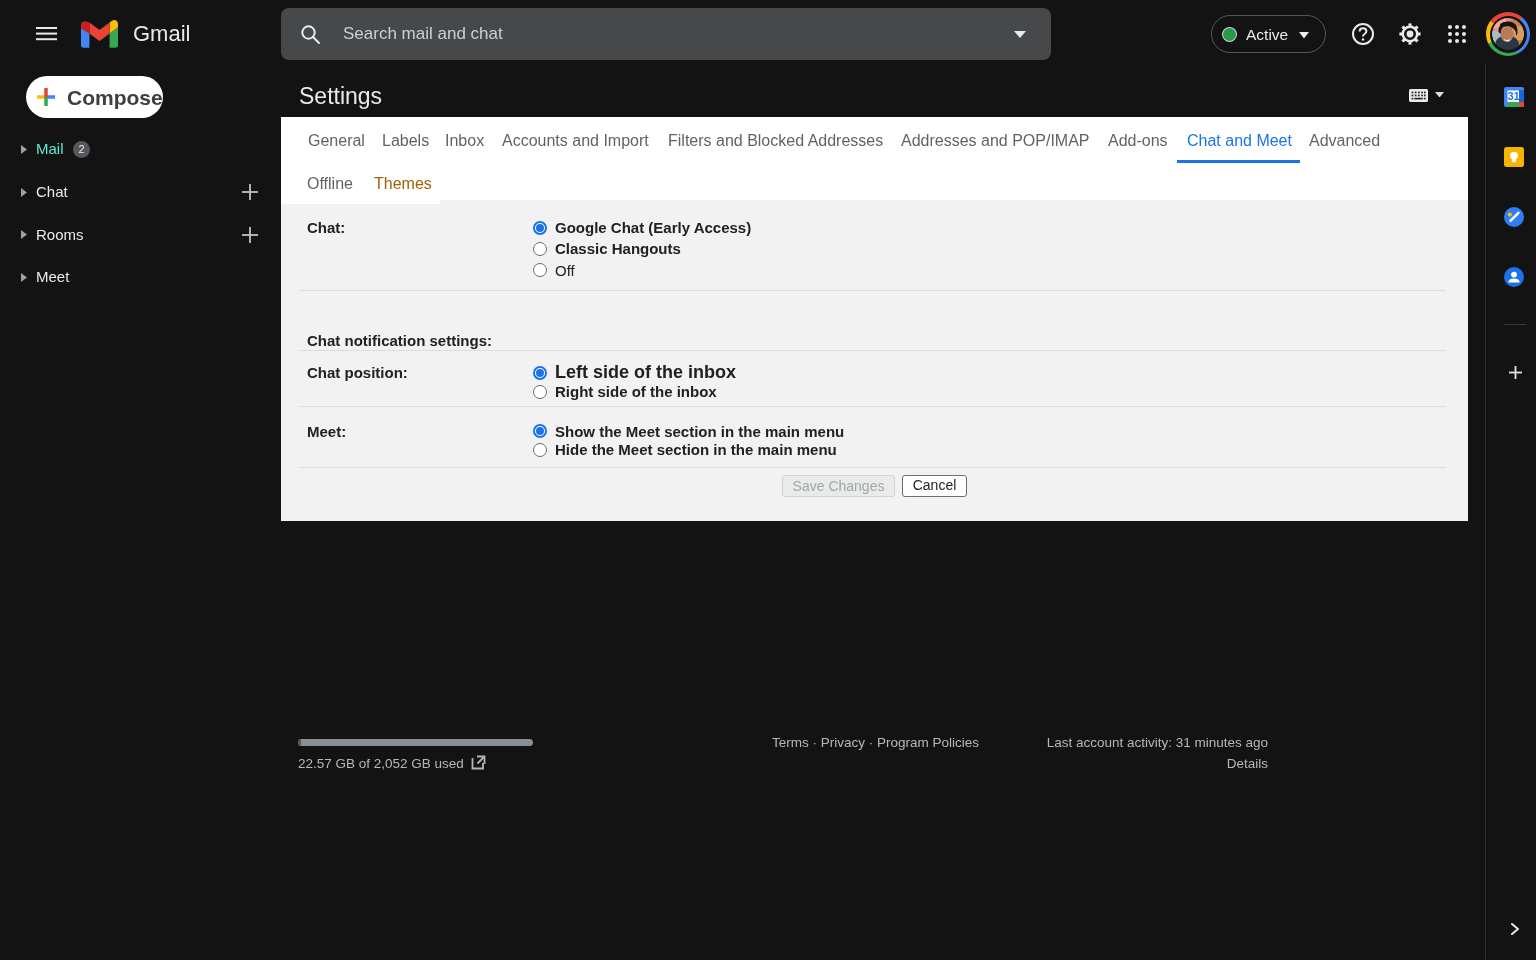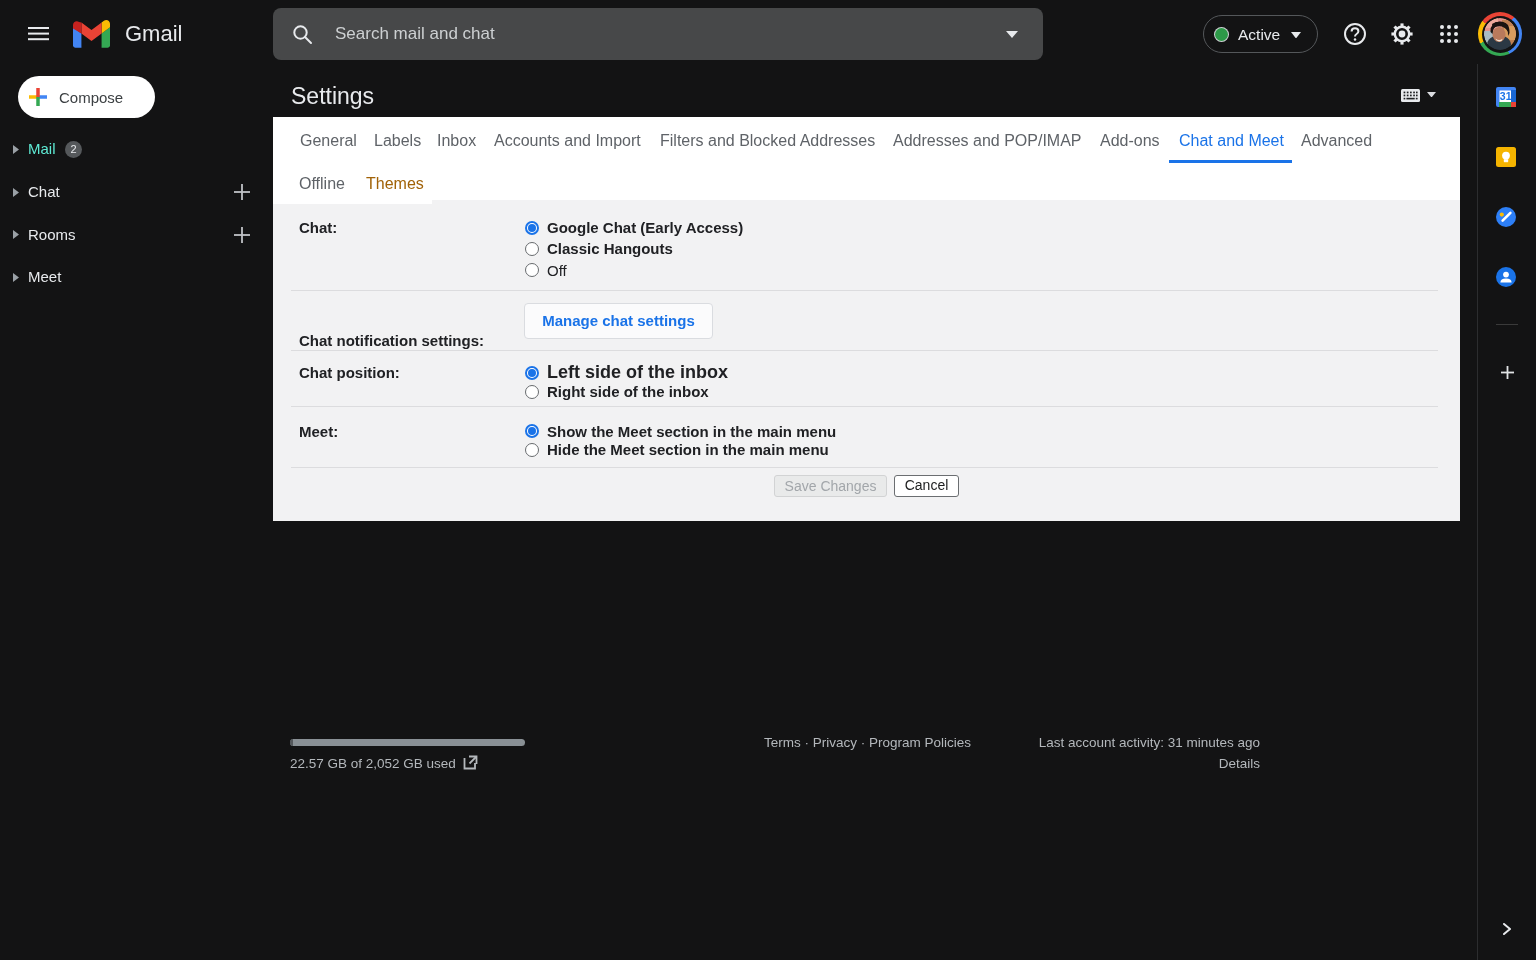--- a/index.html
+++ b/index.html
@@ -3,21 +3,21 @@
 <meta charset="utf-8">
 <style>
   * { margin:0; padding:0; box-sizing:border-box; }
   html,body { width:1536px; height:960px; background:#131314; overflow:hidden;
     font-family:"Liberation Sans", sans-serif; }
   .abs { position:absolute; }
   .t { position:absolute; white-space:nowrap; }
 </style>
 </head>
 <body>
-<div class="abs" style="left:0;top:0;width:1356px;height:960px;">
+<div class="abs" style="left:8px;top:0;width:1356px;height:960px;">
 
   <svg class="abs" style="left:28px;top:27px;" width="21" height="14" viewBox="0 0 21 14">
     <rect x="0" y="0" width="21" height="2" fill="#e8eaed"></rect>
     <rect x="0" y="5.6" width="21" height="2" fill="#e8eaed"></rect>
     <rect x="0" y="11.2" width="21" height="2" fill="#e8eaed"></rect>
   </svg>
 
   <svg class="abs" style="left:73px;top:20px;" width="37" height="27.8" viewBox="52 42 88 66">
     <path fill="#4285f4" d="M58 108h14V74L52 59v43c0 3.32 2.69 6 6 6"></path>
     <path fill="#34a853" d="M120 108h14c3.32 0 6-2.69 6-6V59l-20 15"></path>
@@ -104,21 +104,21 @@
     </g>
   </svg>
 
   <div class="abs" style="left:18px;top:76px;width:137px;height:42px;border-radius:21px;background:#ffffff;"></div>
   <svg class="abs" style="left:29px;top:88px;" width="18" height="18" viewBox="0 0 18 18">
     <rect x="0" y="7.25" width="9" height="3.5" fill="#fbbc04"></rect>
     <rect x="9" y="7.25" width="9" height="3.5" fill="#4285f4"></rect>
     <rect x="7.25" y="0" width="3.5" height="9" fill="#ea4335"></rect>
     <rect x="7.25" y="9" width="3.5" height="9" fill="#34a853"></rect>
   </svg>
-  <div class="t" style="left:59px;top:89px;line-height:17px;font-size:15px;font-weight:normal;color:#3c4043;text-align:right;">Compose</div>
+  <div class="t" style="left:59px;top:89px;line-height:17px;font-size:21px;font-weight:bold;color:#3c4043;text-align:right;">Compose</div>
 
   <svg class="abs" style="left:13px;top:145px;" width="6" height="9" viewBox="0 0 6 9">
       <path d="M0 0 L6 4.5 L0 9 Z" fill="#9aa0a6"></path>
     </svg>
   <div class="t" style="left:28px;top:141px;line-height:16px;font-size:15px;color:#5eead4;">Mail</div>
   <div class="abs" style="left:65px;top:141px;width:17px;height:17px;border-radius:50%;background:#55585b;text-align:center;line-height:17px;font-size:11px;color:#e8eaed;">2</div>
 
   <svg class="abs" style="left:13px;top:187.5px;" width="6" height="9" viewBox="0 0 6 9">
       <path d="M0 0 L6 4.5 L0 9 Z" fill="#9aa0a6"></path>
     </svg>
@@ -191,22 +191,20 @@
 
   <div class="t" style="left:299px;top:219px;line-height:17px;font-size:15px;font-weight:bold;color:#202124;">Chat:</div>
   <div class="abs radio-on" style="left:524.5px;top:220.5px;"></div>
   <div class="t" style="left:547px;top:219px;line-height:17px;font-size:15px;font-weight:bold;color:#202124;">Google Chat (Early Access)</div>
   <div class="abs radio-off" style="left:524.5px;top:241.5px;"></div>
   <div class="t" style="left:547px;top:240px;line-height:17px;font-size:15px;font-weight:bold;color:#202124;">Classic Hangouts</div>
   <div class="abs radio-off" style="left:524.5px;top:263px;"></div>
   <div class="t" style="left:547px;top:261.5px;line-height:17px;font-size:15px;font-weight:normal;color:#202124;">Off</div>
 
   <div class="t" style="left:299px;top:302.5px;line-height:17px;font-size:15px;font-weight:bold;color:#202124;margin-top:29px;">Chat notification settings:</div>
-  <div class="abs" style="left:524px;top:303px;width:189px;height:36px;border:1px solid #dadce0;border-radius:4px;background:#fbfbfc;
-       text-align:center;line-height:34px;font-size:15px;font-weight:bold;color:#1a73e8;">Manage chat settings</div>
 
   <div class="t" style="left:299px;top:364px;line-height:17px;font-size:15px;font-weight:bold;color:#202124;">Chat position:</div>
   <div class="abs radio-on" style="left:524.5px;top:365.5px;"></div>
   <div class="t" style="left:547px;top:364px;line-height:17px;font-size:18px;font-weight:bold;color:#202124;">Left side of the inbox</div>
   <div class="abs radio-off" style="left:524.5px;top:384.5px;"></div>
   <div class="t" style="left:547px;top:383px;line-height:17px;font-size:15px;font-weight:bold;color:#202124;">Right side of the inbox</div>
 
   <div class="t" style="left:299px;top:422.5px;line-height:17px;font-size:15px;font-weight:bold;color:#202124;">Meet:</div>
   <div class="abs radio-on" style="left:524.5px;top:424px;"></div>
   <div class="t" style="left:547px;top:422.5px;line-height:17px;font-size:15px;font-weight:bold;color:#202124;">Show the Meet section in the main menu</div>

